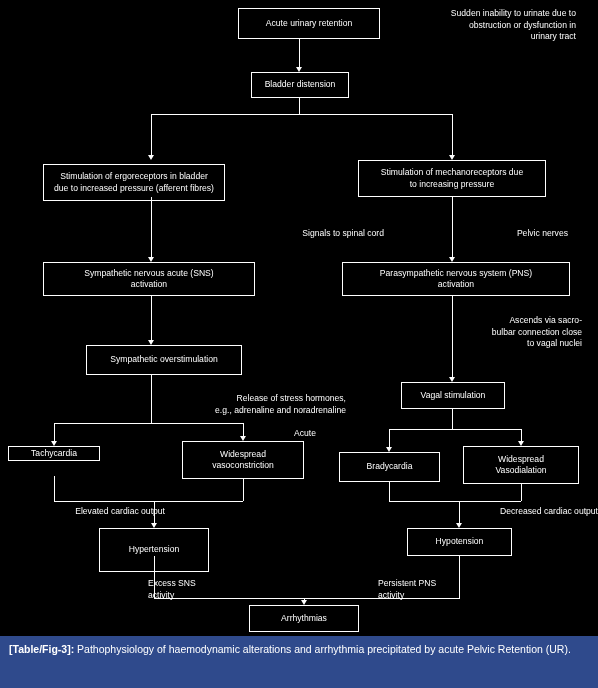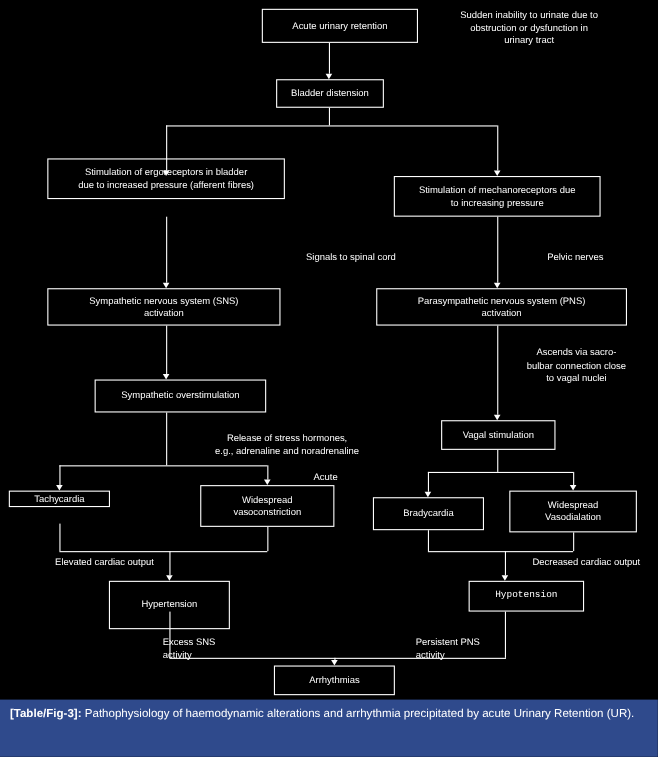--- a/index.html
+++ b/index.html
@@ -39,21 +39,21 @@
   }
   .label {
     position: absolute;
     box-sizing: border-box;
     color: #ffffff;
     font-size: 8.6px;
     line-height: 11.5px;
     white-space: pre-line;
   }
   .label.center { text-align: left; }
-  .label.left { text-align: center; }
+  .label.left { text-align: right; }
   .line {
     position: absolute;
     background: #ffffff;
   }
   .hline { height: 1px; }
   .vline { width: 1px; }
   .arrow {
     position: absolute;
     width: 0; height: 0;
     border-left: 3.5px solid transparent;
@@ -77,27 +77,27 @@
 </style>
 </head>
 <body>
 
 <div id="figure">
 
   <div class="node" style="left:238px; top:8px; width:142px; height:31px;">Acute urinary retention</div>
 
   <div class="node" style="left:251px; top:72px; width:98px; height:26px;">Bladder distension</div>
 
-  <div class="node" style="left:43px; top:144px; width:216px; height:37px;">Stimulation of ergoreceptors in bladder
+  <div class="node" style="left:43px; top:164px; width:182px; height:37px;">Stimulation of ergoreceptors in bladder
 due to increased pressure (afferent fibres)</div>
 
   <div class="node" style="left:358px; top:160px; width:188px; height:37px;">Stimulation of mechanoreceptors due
 to increasing pressure</div>
 
-  <div class="node" style="left:43px; top:262px; width:212px; height:34px;">Sympathetic nervous system (SNS)
+  <div class="node" style="left:43px; top:262px; width:212px; height:34px;">Sympathetic nervous acute (SNS)
 activation</div>
 
   <div class="node" style="left:342px; top:262px; width:228px; height:34px;">Parasympathetic nervous system (PNS)
 activation</div>
 
   <div class="node" style="left:86px; top:345px; width:156px; height:30px;">Sympathetic overstimulation</div>
 
   <div class="node" style="left:401px; top:382px; width:104px; height:27px;">Vagal stimulation</div>
 
   <div class="node" style="left:8px; top:446px; width:92px; height:15px;">Tachycardia</div>
@@ -105,21 +105,21 @@
   <div class="node" style="left:182px; top:441px; width:122px; height:38px;">Widespread
 vasoconstriction</div>
 
   <div class="node" style="left:339px; top:452px; width:101px; height:30px;">Bradycardia</div>
 
   <div class="node" style="left:463px; top:446px; width:116px; height:38px;">Widespread
 Vasodialation</div>
 
   <div class="node" style="left:99px; top:528px; width:110px; height:44px;">Hypertension</div>
 
-  <div class="node" style="left:426px; top:528px; width:105px; height:28px;font-family:Liberation Mono, monospace;">Hypotension</div>
+  <div class="node" style="left:407px; top:528px; width:105px; height:28px;">Hypotension</div>
 
   <div class="node" style="left:249px; top:605px; width:110px; height:27px;">Arrhythmias</div>
 
   <div class="label left" style="left:386px; top:8px; width:190px;">Sudden inability to urinate due to
 obstruction or dysfunction in
 urinary tract</div>
 
   <div class="label left" style="left:254px; top:228px; width:130px;">Signals to spinal cord</div>
 
   <div class="label left" style="left:478px; top:228px; width:90px;">Pelvic nerves</div>
@@ -192,13 +192,13 @@
   <div class="arrow" style="left:456px; top:523px;"></div>
 
   <div class="line vline" style="left:154px; top:556px; height:42px;"></div>
   <div class="line vline" style="left:459px; top:556px; height:42px;"></div>
   <div class="line hline" style="left:154px; top:598px; width:306px;"></div>
   <div class="line vline" style="left:304px; top:598px; height:3px;"></div>
   <div class="arrow" style="left:301px; top:600px;"></div>
 
 </div>
 
-<div id="caption"><span class="cap-bold">[Table/Fig-3]:</span><span> Pathophysiology of haemodynamic alterations and arrhythmia precipitated by acute Urinary Retention (UR).</span></div>
+<div id="caption"><span class="cap-bold">[Table/Fig-3]:</span><span> Pathophysiology of haemodynamic alterations and arrhythmia precipitated by acute Pelvic Retention (UR).</span></div>
 
 </body></html>

